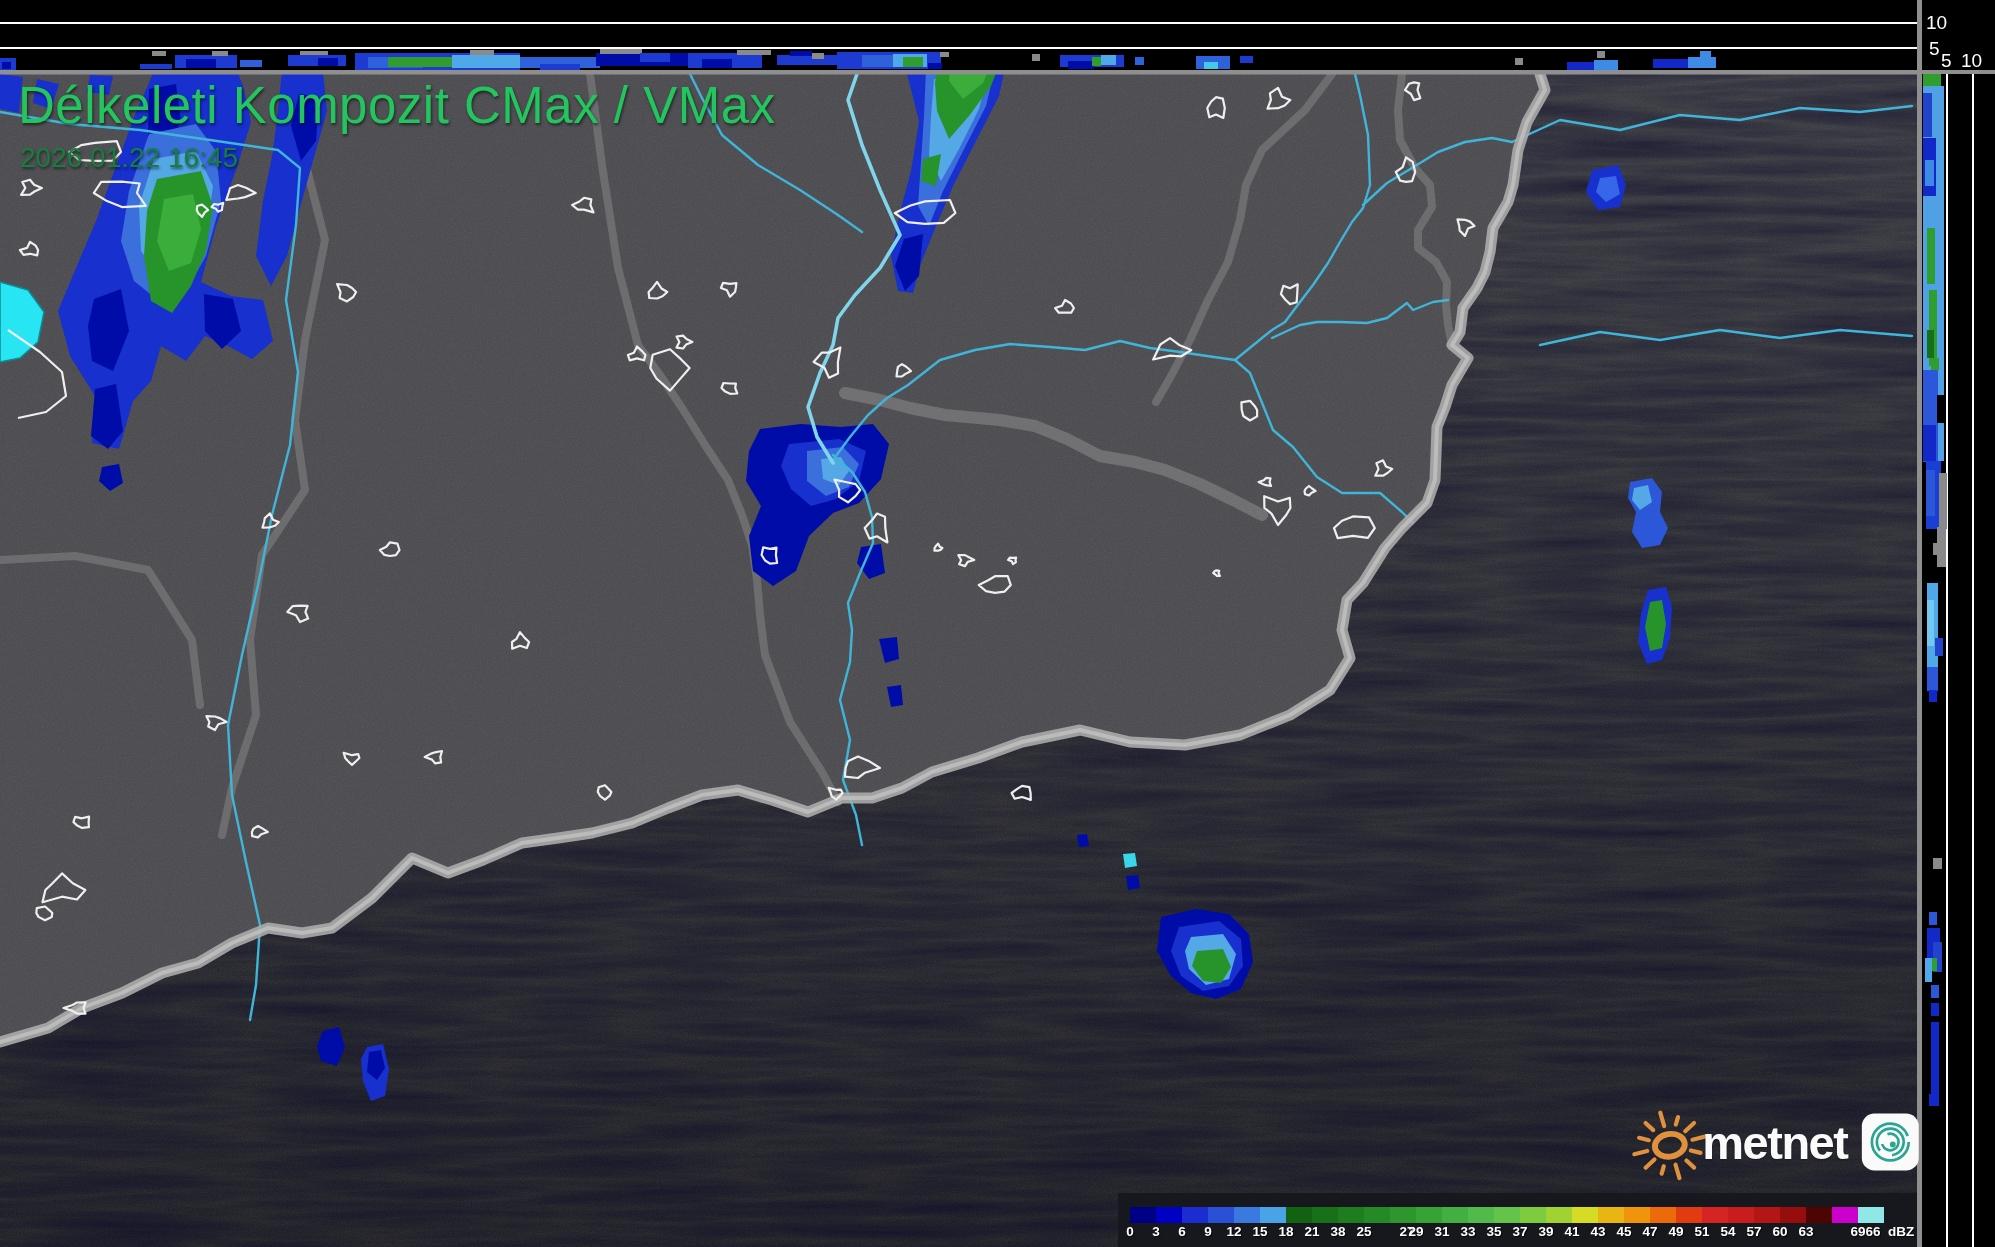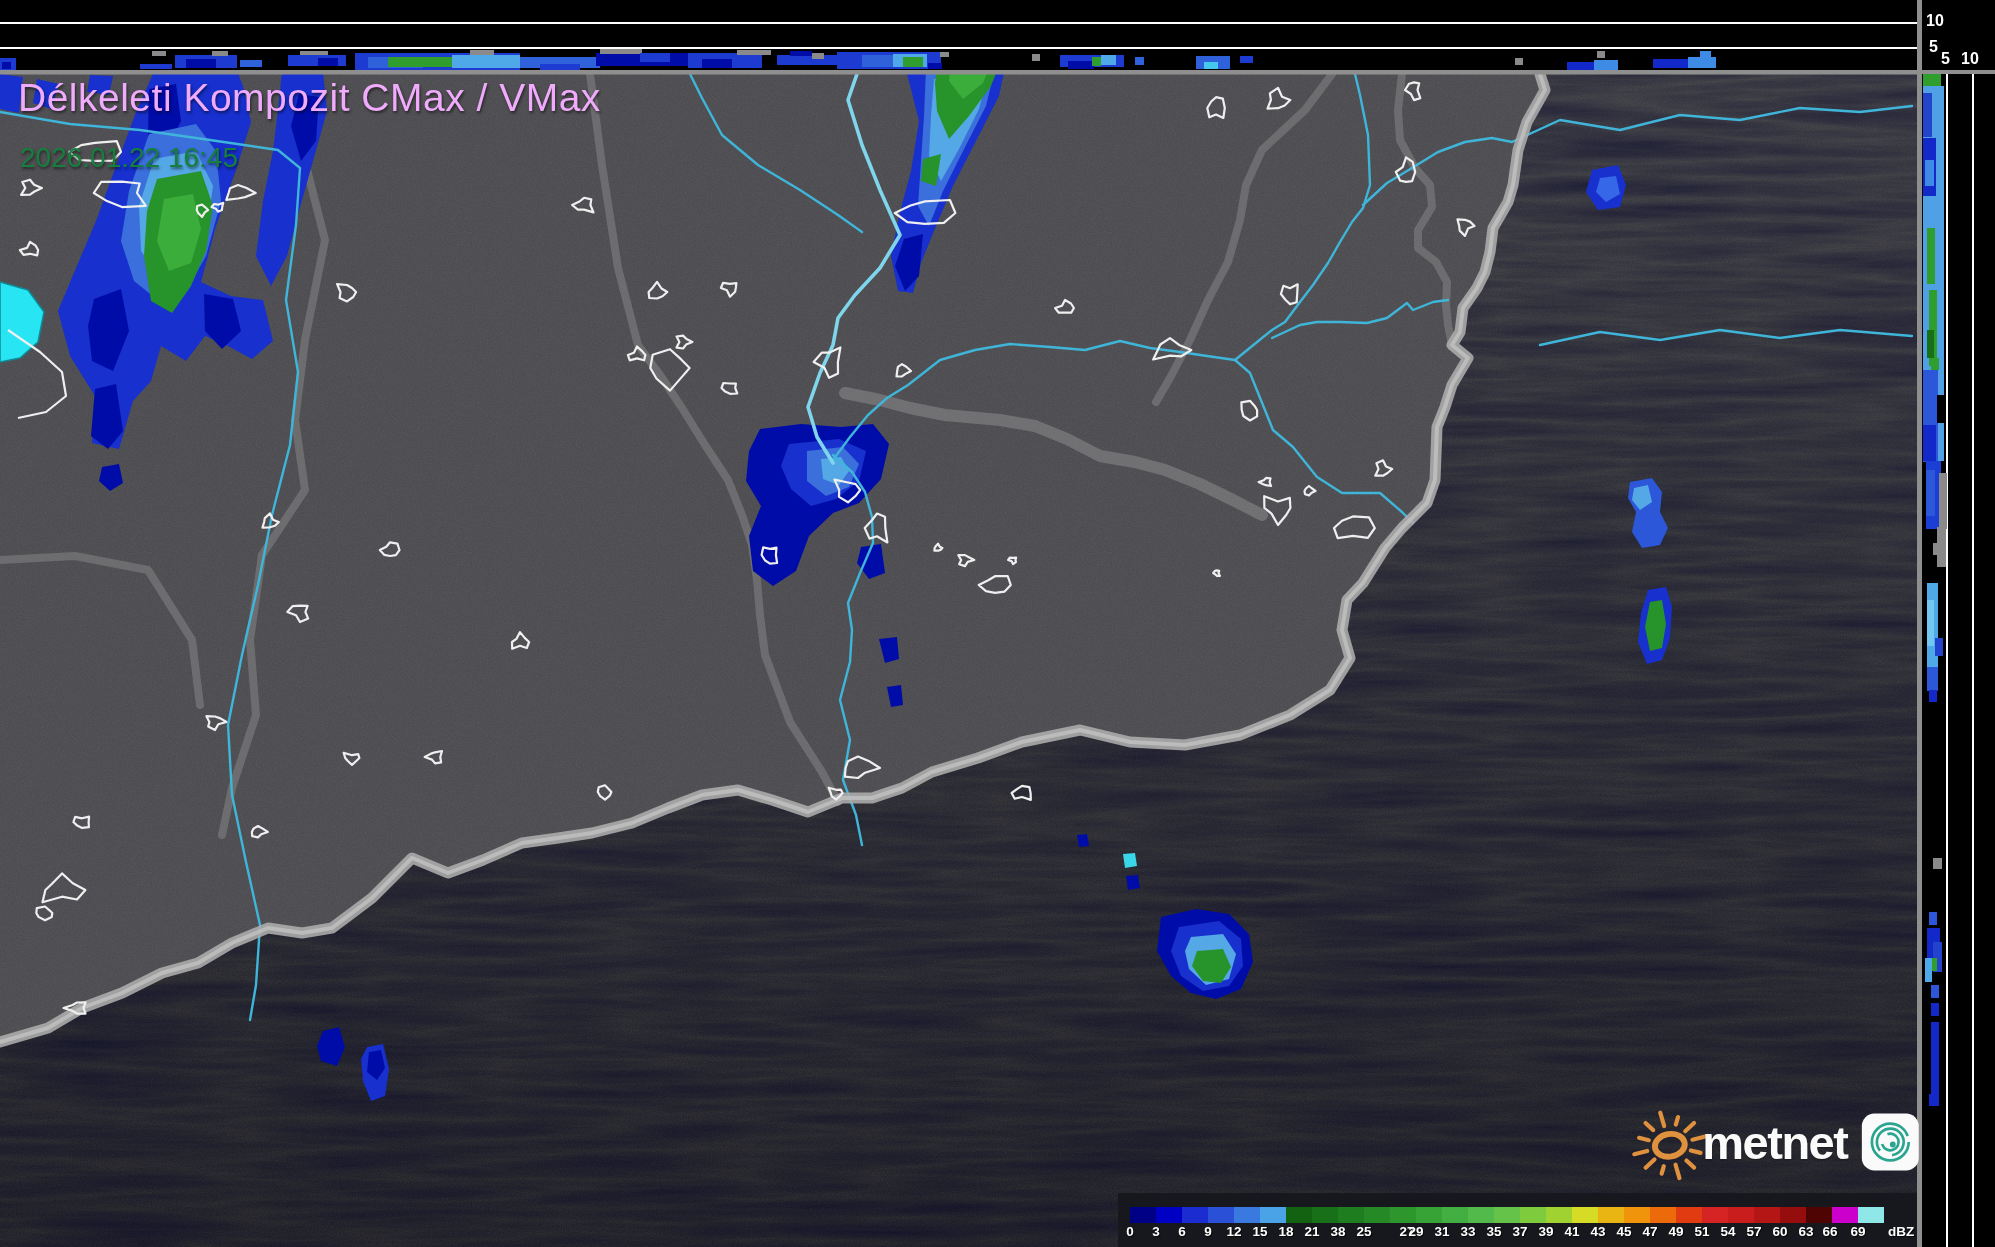--- a/index.html
+++ b/index.html
@@ -1,35 +1,35 @@
 <!DOCTYPE html>
 <html><head>
 <meta charset="utf-8">
 <style>
   html,body{margin:0;padding:0;background:#000;}
   .stage{position:relative;width:1995px;height:1247px;overflow:hidden;background:#000;
          font-family:"Liberation Sans",sans-serif;}
   #scene{position:absolute;left:0;top:0;}
   .overlay{position:absolute;color:#f5f5f5;}
-  .map-title{left:18px;top:76px;font-size:39px;font-weight:400;letter-spacing:.5px;
-             color:#f0abfc;text-shadow:1px 2px 3px rgba(0,0,0,.55);}
+  .map-title{left:18px;top:76px;font-size:51px;font-weight:400;letter-spacing:.5px;
+             color:#22c55e;text-shadow:1px 2px 3px rgba(0,0,0,.55);}
   .map-datetime{left:20px;top:142px;font-size:28px;color:#15803d;
                 text-shadow:1px 2px 3px rgba(0,0,0,.55);}
   .legend{position:absolute;left:1118px;top:1193px;width:799px;height:54px;}
   .legend .swatches{position:absolute;left:12px;top:14px;height:16px;display:flex;}
   .legend .swatch{width:26px;height:16px;}
   .legend .tick{position:absolute;top:31px;transform:translateX(-50%);font-size:13.5px;
                 font-weight:bold;color:#fff;text-shadow:1px 1px 1px rgba(0,0,0,.8);}
   .legend .unit{position:absolute;left:770px;top:31px;font-size:13.5px;font-weight:bold;
                 color:#fff;text-shadow:1px 1px 1px rgba(0,0,0,.8);}
   .logo{position:absolute;left:1628px;top:1096px;width:292px;height:92px;display:flex;
         align-items:center;}
   .logo-text{font-size:47px;font-weight:bold;color:#fafafa;letter-spacing:-1.5px;
              margin-left:-6px;text-shadow:0 1px 2px rgba(0,0,0,.4);}
-  .corner-label{position:absolute;font-size:16px;font-weight:bold;color:#fff;}
+  .corner-label{position:absolute;font-size:19px;font-weight:normal;color:#fff;}
 </style>
 </head>
 <body>
 
 <div class="stage">
   <svg id="scene" width="1995" height="1247" viewBox="0 0 1995 1247">
       <defs>
         <linearGradient id="outGrad" x1="0" y1="0" x2="0" y2="1">
           <stop offset="0%" stop-color="#3B3B40"></stop>
           <stop offset="100%" stop-color="#1D1D21"></stop>
@@ -370,21 +370,21 @@
         <span class="tick" style="left: 454px;">41</span>
         <span class="tick" style="left: 480px;">43</span>
         <span class="tick" style="left: 506px;">45</span>
         <span class="tick" style="left: 532px;">47</span>
         <span class="tick" style="left: 558px;">49</span>
         <span class="tick" style="left: 584px;">51</span>
         <span class="tick" style="left: 610px;">54</span>
         <span class="tick" style="left: 636px;">57</span>
         <span class="tick" style="left: 662px;">60</span>
         <span class="tick" style="left: 688px;">63</span>
-        <span class="tick" style="left: 712px;">66</span>
+        <span class="tick" style="left: 755px;">66</span>
         <span class="tick" style="left: 740px;">69</span>
       </div>
     <span class="unit">dBZ</span>
   </div>
 
   <div id="corner-labels">
       <span class="corner-label" style="left: 1926px; top: 12px;">10</span>
       <span class="corner-label" style="left: 1929px; top: 38px;">5</span>
       <span class="corner-label" style="left: 1941px; top: 50px;">5</span>
       <span class="corner-label" style="left: 1961px; top: 50px;">10</span>

